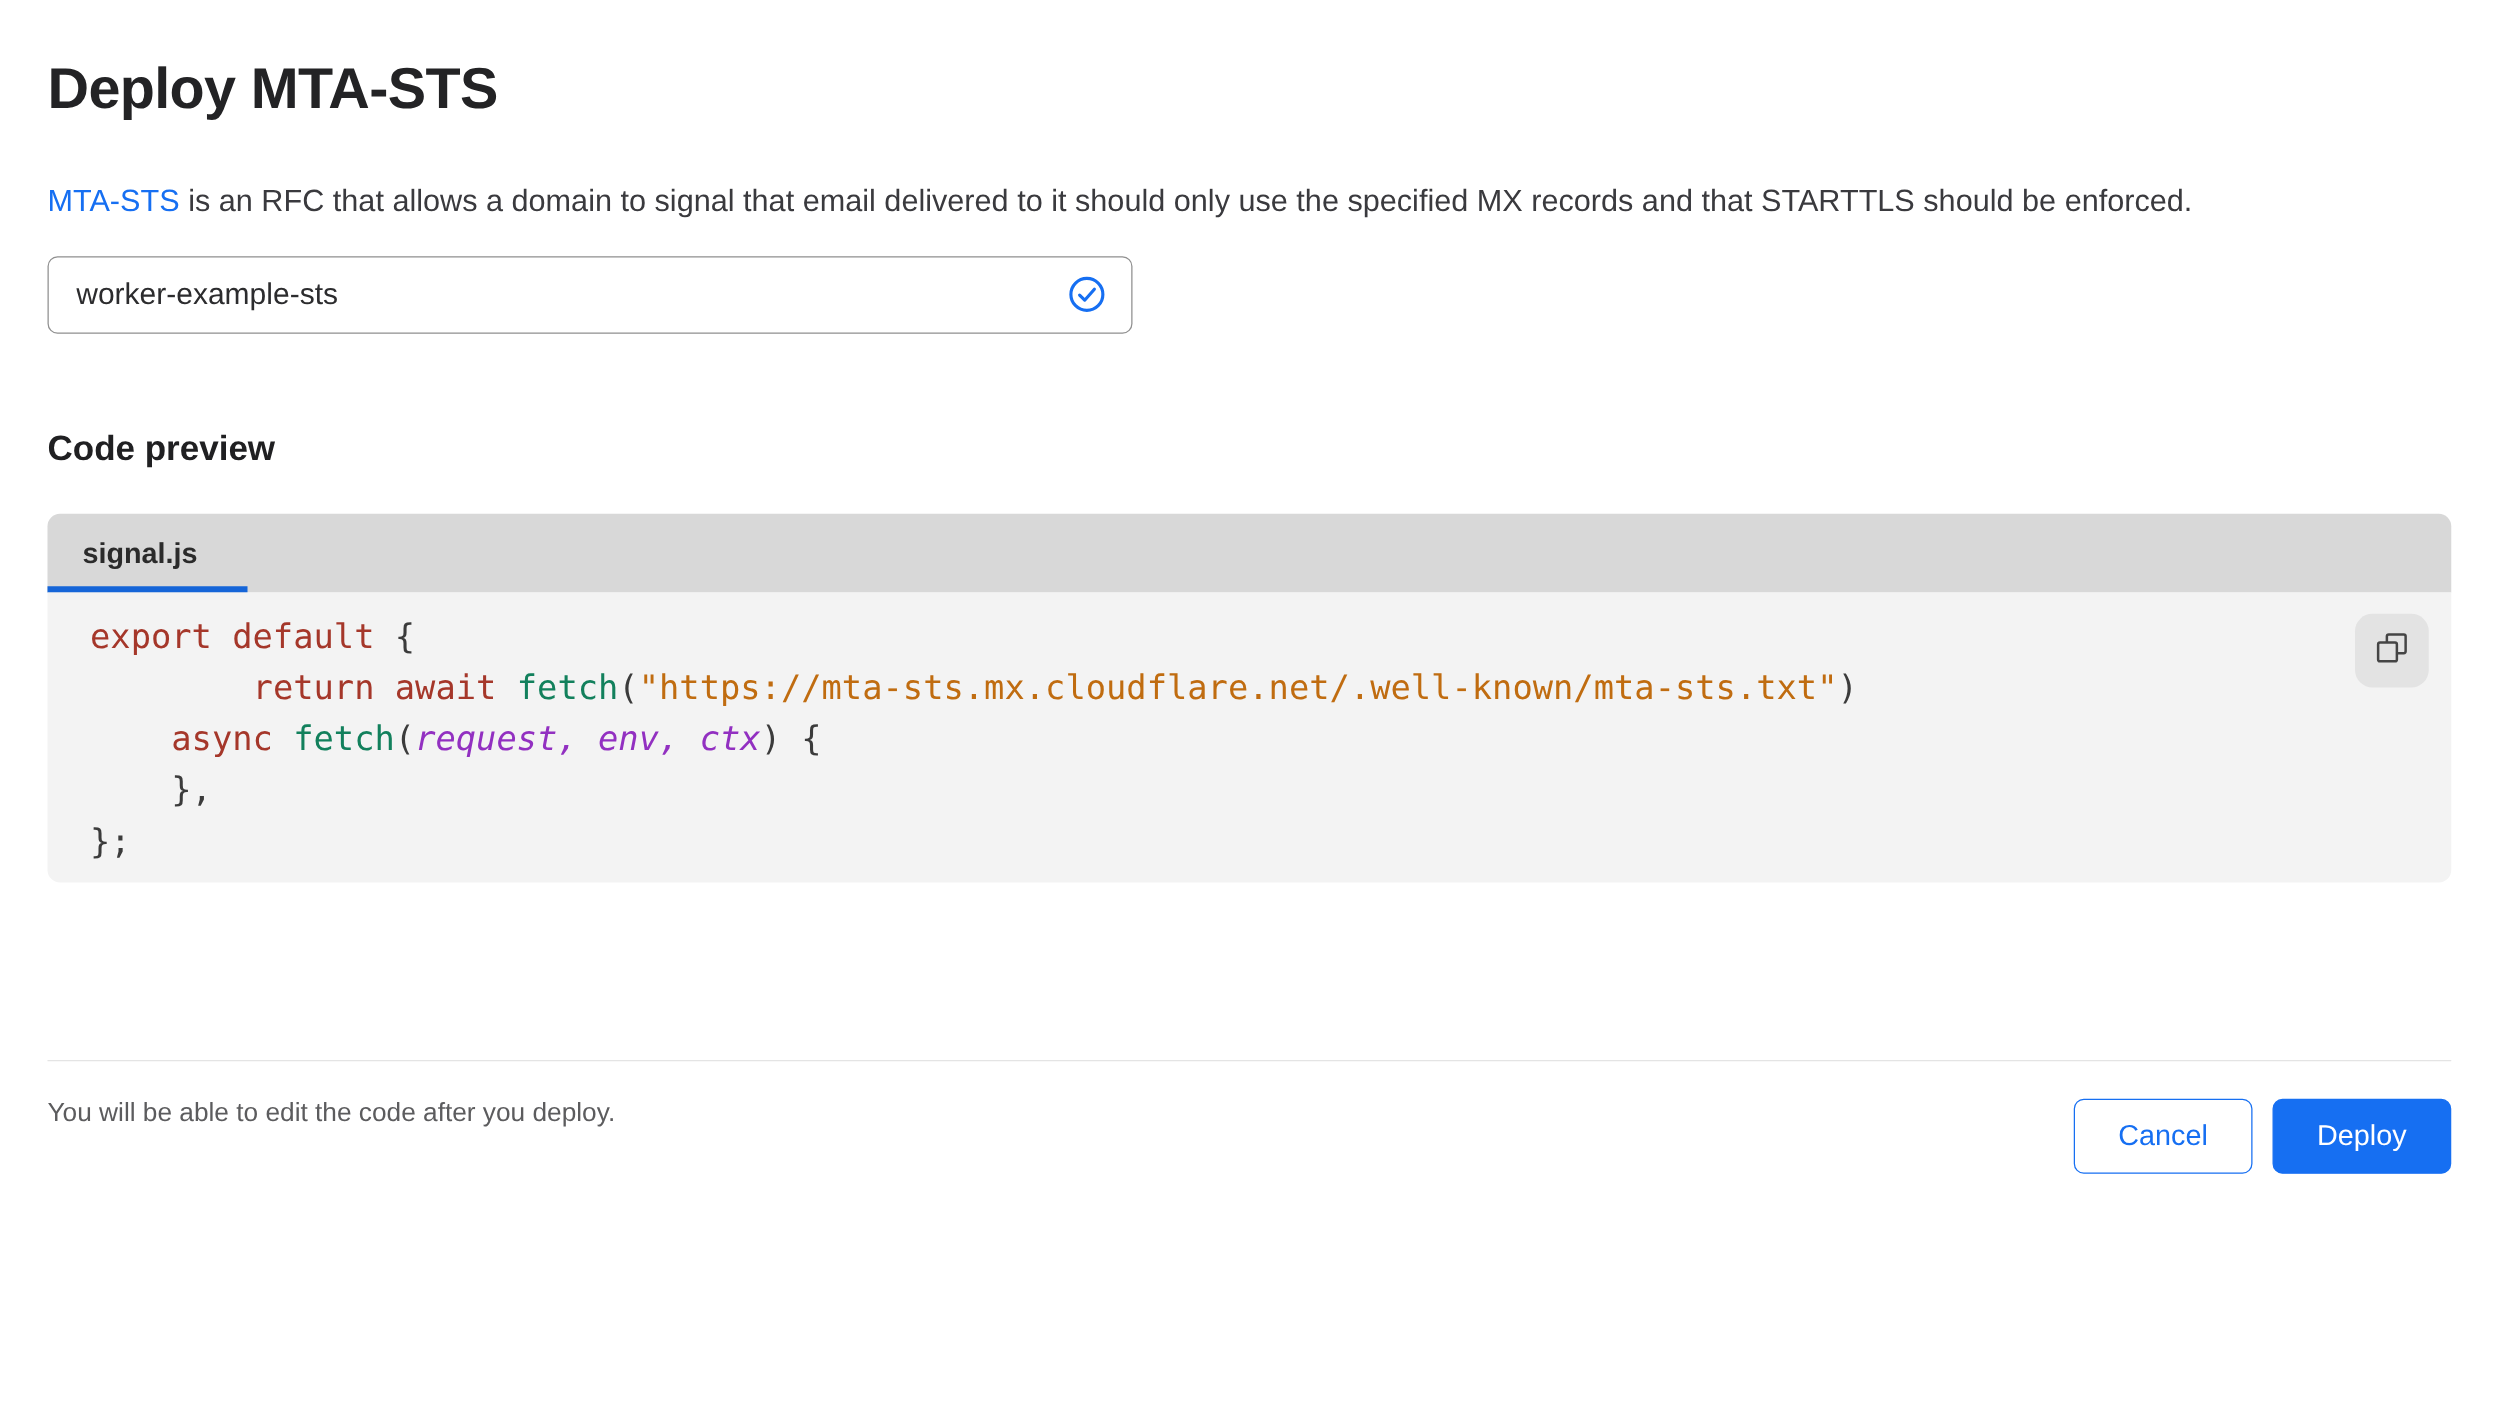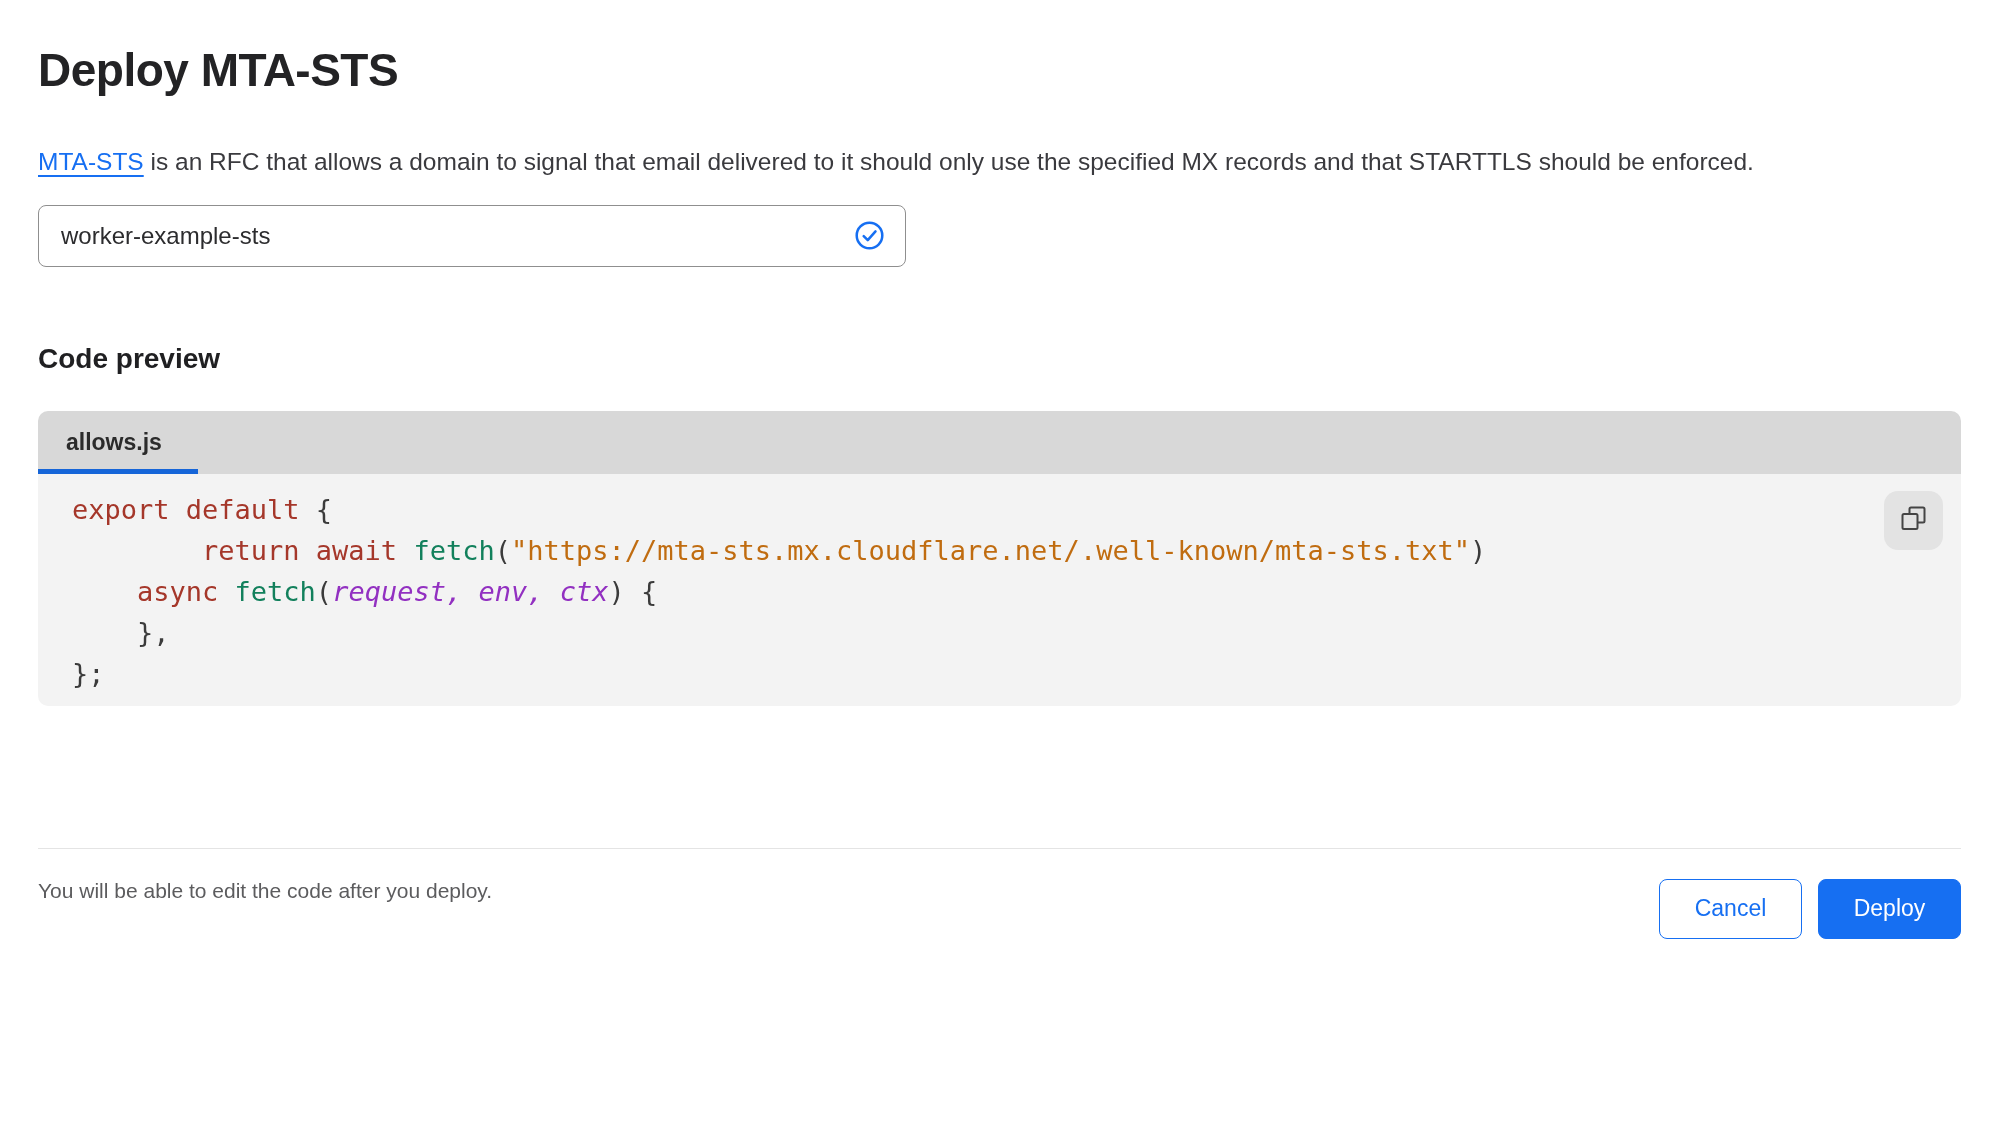--- a/index.html
+++ b/index.html
@@ -24,21 +24,21 @@
 
   h1.page-title {
     margin: 0; font-size: 46px; line-height: 60px; font-weight: 700;
     color: #232325; letter-spacing: -0.5px;
   }
   .description {
     margin-top: 44px; font-size: 24.5px; line-height: 36px;
     color: #3a3a3e; max-width: 1880px;
   }
   .description a {
-    color: var(--accent-blue); text-decoration: underline;
+    color: var(--accent-blue); 
     text-underline-offset: 5px; cursor: pointer;
   }
 
   .field-label {
     margin-top: 84px; font-size: 24px; font-weight: 700; color: #202022;
   }
   .name-input-wrap {
     margin-top: 16px; width: 868px; height: 62px;
     border: 1px solid #8f8f8f; border-radius: 8px;
     display: flex; align-items: center; padding: 0 20px; background: #fff;
@@ -128,21 +128,21 @@
         <path d="M10 16.6l4.2 4.2 8-9" stroke="#166ff2" stroke-width="2.6" stroke-linecap="round" stroke-linejoin="round"></path>
       </svg>
     </span>
   </div>
 
   <div class="section-label">Code preview</div>
 
   <div class="code-block">
     <div class="tab-bar">
       <div class="tab">
-        <span>allows.js</span>
+        <span>signal.js</span>
       </div>
     </div>
     <div class="code-body">
       <div>
           <div class="code-line"><span class="tok-kw">export default</span><span class="tok-pl"> {</span></div>
           <div class="code-line"><span class="tok-pl">        </span><span class="tok-kw">return await</span><span class="tok-pl"> </span><span class="tok-fn">fetch</span><span class="tok-pl">(</span><span class="tok-st">"https://mta-sts.mx.cloudflare.net/.well-known/mta-sts.txt"</span><span class="tok-pl">)</span></div>
           <div class="code-line"><span class="tok-pl">    </span><span class="tok-kw">async</span><span class="tok-pl"> </span><span class="tok-fn">fetch</span><span class="tok-pl">(</span><span class="tok-pm">request,</span><span class="tok-pl"> </span><span class="tok-pm">env,</span><span class="tok-pl"> </span><span class="tok-pm">ctx</span><span class="tok-pl">) {</span></div>
           <div class="code-line"><span class="tok-pl">    },</span></div>
           <div class="code-line"><span class="tok-pl">};</span></div>
         </div>

